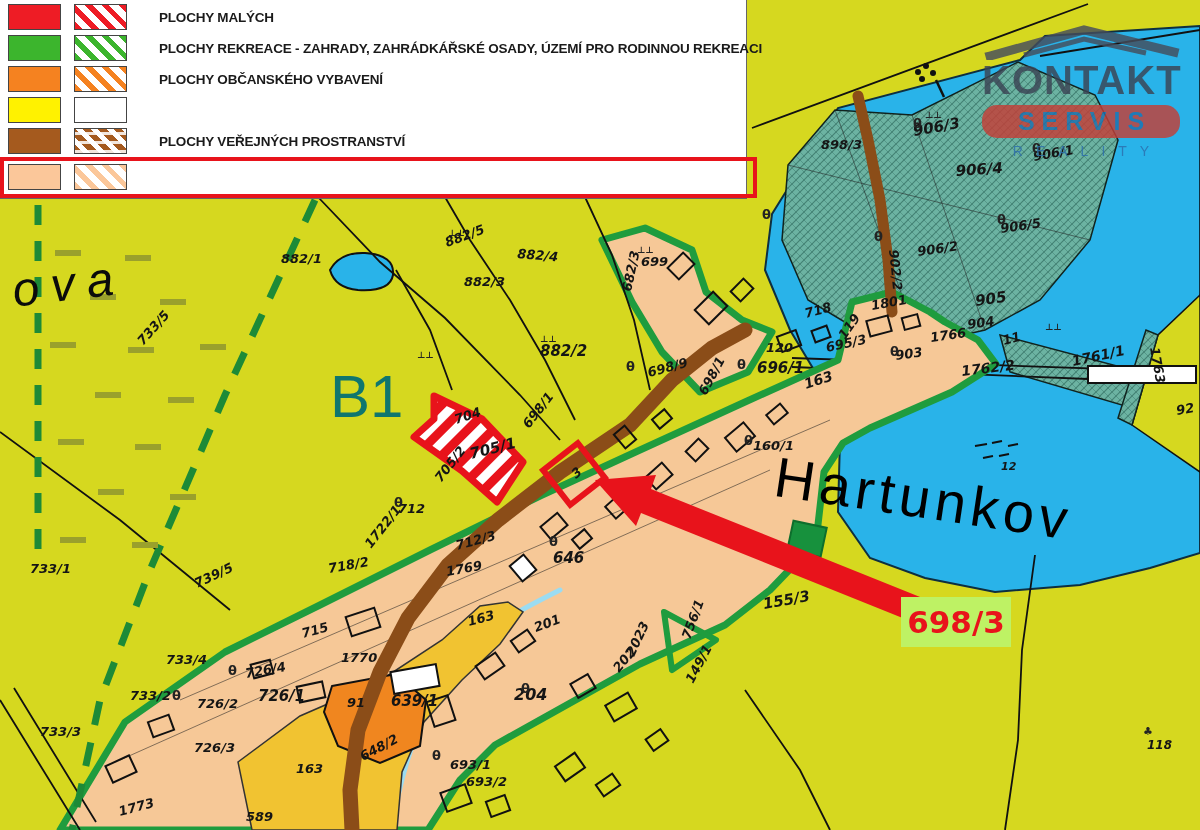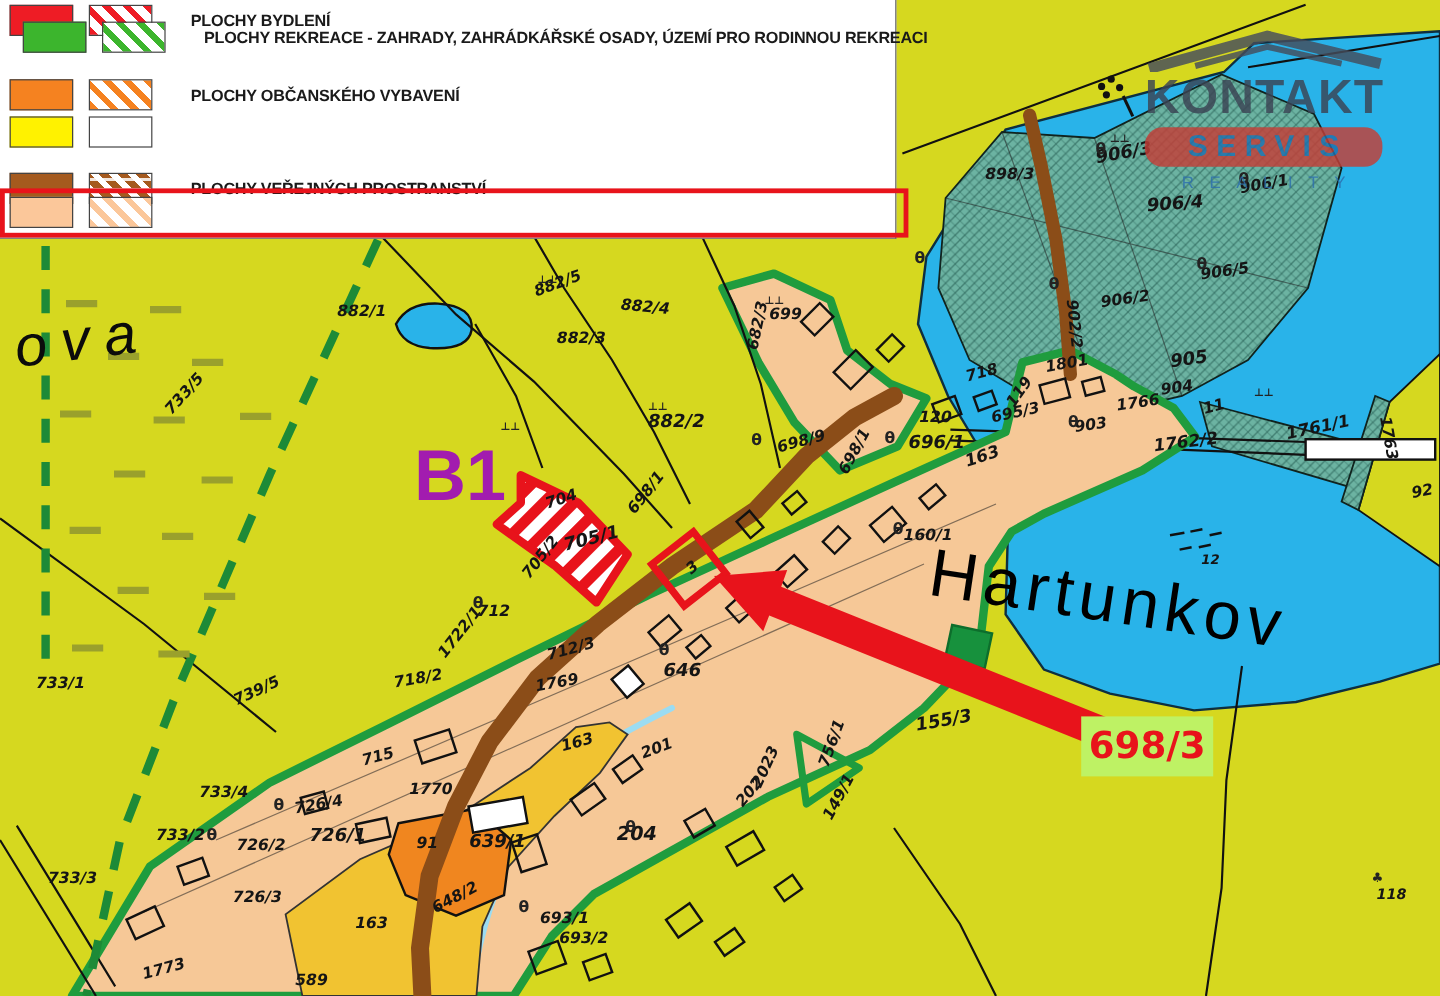--- a/index.html
+++ b/index.html
@@ -35,28 +35,28 @@
   
   .legend{position:absolute;left:0;top:0;width:746px;height:198px;background:#fff;border-right:1px solid #666;border-bottom:1px solid #666;z-index:5}
   .lrow{position:absolute;left:0;display:flex;align-items:center;height:30px;width:100%}
   .sw{width:53px;height:26px;border:1px solid #444;box-sizing:border-box;flex:none}
   .sw.solid{margin-left:8px}
   .sw.hatch{margin-left:13px}
   .ltext{margin-left:32px;font-size:13.5px;font-weight:bold;color:#1a1a1a;white-space:nowrap;letter-spacing:-0.2px}
   .lhl{position:absolute;left:0;top:157px;width:749px;height:33px;border:4px solid var(--red,#e8131b);z-index:6;pointer-events:none}
 
   
-  .wm{position:absolute;left:954px;top:24px;width:198px;z-index:4;opacity:.82}
+  .wm{position:absolute;left:982px;top:24px;width:198px;z-index:4;opacity:.82}
   .wm-name{font-size:40px;font-weight:bold;color:#3b4454;letter-spacing:1px;line-height:1;margin-top:-4px;text-align:center}
   .wm-banner{margin-top:5px;background:#c43e37;border-radius:15px;height:33px;display:flex;align-items:center;justify-content:center}
   .wm-banner span{font-size:25px;font-weight:bold;color:#1e6fae;letter-spacing:7px;margin-right:-7px}
   .wm-sub{margin-top:5px;text-align:center;font-size:14px;font-weight:normal;color:#2c6fae;letter-spacing:13px;margin-right:-13px}
 
   
-  .b1{position:absolute;left:345px;top:362px;font-size:60px;font-weight:700;color:#a21caf;z-index:3}
+  .b1{position:absolute;left:330px;top:362px;font-size:60px;font-weight:400;color:#0f766e;z-index:3}
   .hartunkov{position:absolute;left:780px;top:444px;font-size:56px;font-weight:400;color:#000;letter-spacing:5px;transform:rotate(8.5deg);transform-origin:0 0;z-index:3}
   .ova{position:absolute;left:12px;top:256px;font-size:48px;font-style:italic;color:#0b0b0b;letter-spacing:12px;transform:rotate(-7deg);z-index:3}
   .callout{position:absolute;left:901px;top:597px;width:110px;height:50px;background:#bef264;display:flex;align-items:center;justify-content:center;font-size:31px;font-weight:bold;color:var(--red,#e8131b);z-index:7;font-family:"DejaVu Sans",sans-serif}
 </style>
 </head>
 <body>
 
 <div class="stage">
 
   <svg id="map-svg" width="1200" height="830" viewBox="0 0 1200 830">
@@ -278,37 +278,37 @@
       </g>
 
     <polygon class="redfill" points="595,480 656,475 651,489 935,603 925,627 641,513 636,526"></polygon>
   </svg>
 
   <div class="legend">
     <div id="legend-rows">
         <div class="lrow" style="top: 2px;">
           <div class="sw solid" style="background: rgb(238, 28, 37);"></div>
           <div class="sw hatch" style="background: repeating-linear-gradient(45deg, rgb(238, 28, 37) 0px, rgb(238, 28, 37) 5px, rgb(255, 255, 255) 5px, rgb(255, 255, 255) 12px);"></div>
-          <span class="ltext">PLOCHY BYDLENÍ</span>
-        </div>
-        <div class="lrow" style="top: 16px; padding-left: 11px;">
+          <span class="ltext">PLOCHY MALÝCH</span>
+        </div>
+        <div class="lrow" style="top: 33px;">
           <div class="sw solid" style="background: rgb(60, 181, 45);"></div>
           <div class="sw hatch" style="background: repeating-linear-gradient(45deg, rgb(60, 181, 45) 0px, rgb(60, 181, 45) 5px, rgb(255, 255, 255) 5px, rgb(255, 255, 255) 12px);"></div>
           <span class="ltext">PLOCHY REKREACE - ZAHRADY, ZAHRÁDKÁŘSKÉ OSADY, ÚZEMÍ PRO RODINNOU REKREACI</span>
         </div>
         <div class="lrow" style="top: 64px;">
           <div class="sw solid" style="background: rgb(245, 130, 32);"></div>
           <div class="sw hatch" style="background: repeating-linear-gradient(45deg, rgb(245, 130, 32) 0px, rgb(245, 130, 32) 5px, rgb(255, 255, 255) 5px, rgb(255, 255, 255) 12px);"></div>
           <span class="ltext">PLOCHY OBČANSKÉHO VYBAVENÍ</span>
         </div>
         <div class="lrow" style="top: 95px;">
           <div class="sw solid" style="background: rgb(255, 242, 0);"></div>
           <div class="sw hatch" style="background: rgb(255, 255, 255);"></div>
         </div>
-        <div class="lrow" style="top: 142px;">
+        <div class="lrow" style="top: 126px;">
           <div class="sw solid" style="background: rgb(165, 90, 30);"></div>
           <div class="sw hatch" style="background: repeating-linear-gradient(0deg, rgba(255, 255, 255, 0.85) 0px, rgba(255, 255, 255, 0.85) 3px, transparent 3px, transparent 9px), repeating-linear-gradient(45deg, rgb(165, 90, 30) 0px, rgb(165, 90, 30) 6px, rgb(255, 255, 255) 6px, rgb(255, 255, 255) 11px);"></div>
           <span class="ltext">PLOCHY VEŘEJNÝCH PROSTRANSTVÍ</span>
         </div>
         <div class="lrow" style="top: 162px;">
           <div class="sw solid" style="background: rgb(251, 199, 154);"></div>
           <div class="sw hatch" style="background: repeating-linear-gradient(45deg, rgb(251, 199, 154) 0px, rgb(251, 199, 154) 5px, rgb(255, 255, 255) 5px, rgb(255, 255, 255) 12px);"></div>
         </div>
       </div>
     <div class="lhl"></div>

